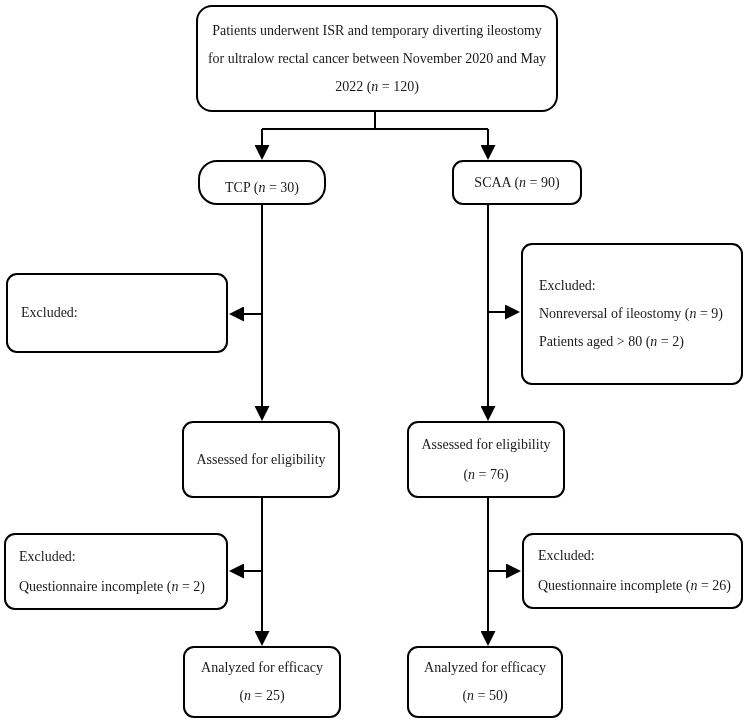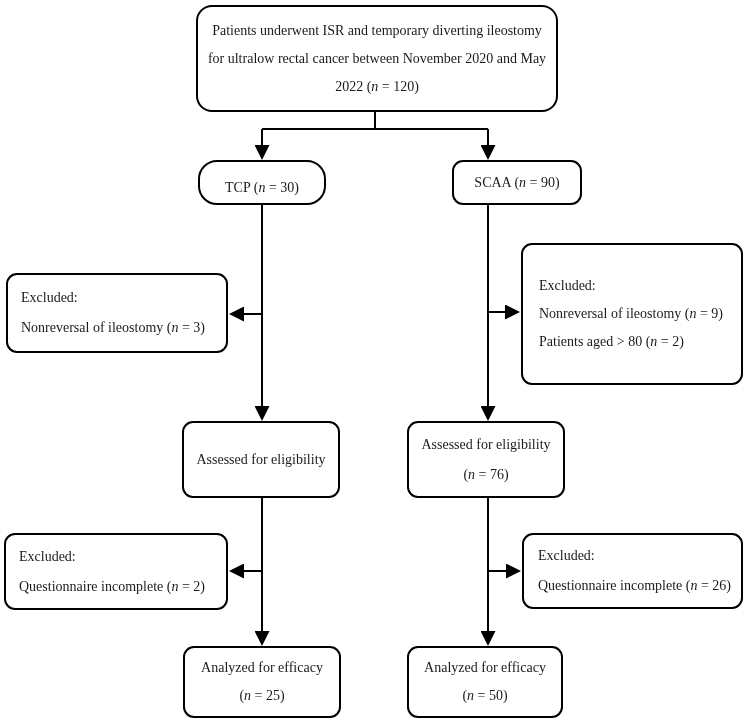--- a/index.html
+++ b/index.html
@@ -72,21 +72,20 @@
   <div class="box center" style="left:198px; top:160px; width:128px; height:45px; border-radius:19px;justify-content:flex-end;">
     <p>TCP (<i>n</i> = 30)</p>
   </div>
 
   <div class="box center" style="left:423px; top:160px; width:130px; height:45px; border-radius:11px;margin-left:29px;">
     <p>SCAA (<i>n</i> = 90)</p>
   </div>
 
   <div class="box left-align" style="left:6px; top:273px; width:222px; height:80px; padding-left:13px;">
     <p>Excluded:</p>
-    <p>Nonreversal of ileostomy (<i>n</i> = 3)</p>
   </div>
 
   <div class="box left-align" style="left:521px; top:243px; width:222px; height:142px; padding-left:16px;">
     <p style="line-height:28px">Excluded:</p>
     <p style="line-height:28px">Nonreversal of ileostomy (<i>n</i> = 9)</p>
     <p style="line-height:28px">Patients aged &gt; 80 (<i>n</i> = 2)</p>
   </div>
 
   <div class="box center" style="left:182px; top:421px; width:158px; height:77px;">
     <p>Assessed for eligibility</p>

